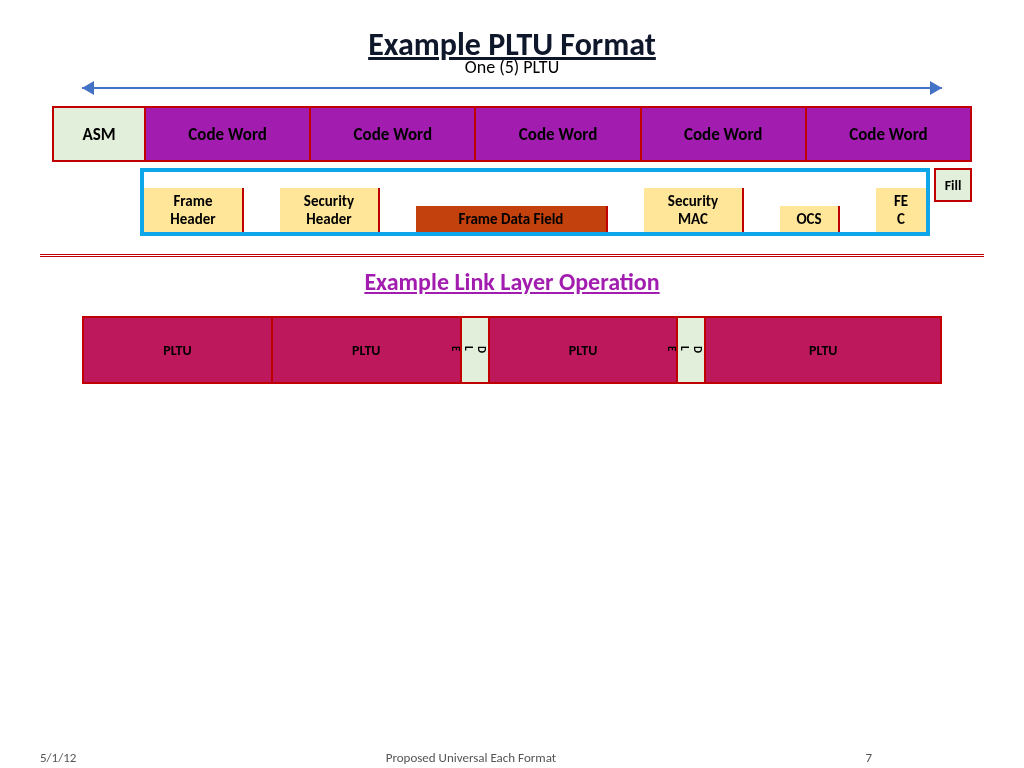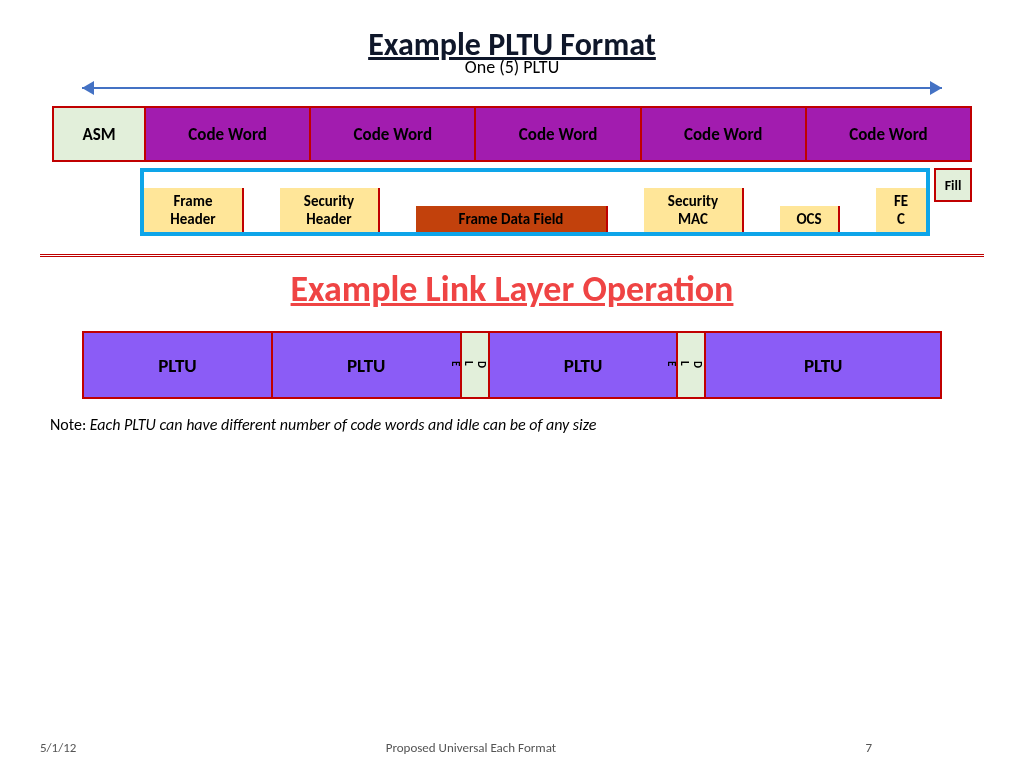--- a/index.html
+++ b/index.html
@@ -179,44 +179,44 @@
     
     .divider {
       border: none;
       border-top: 3px double #C00000;
       margin: 14px 0 10px 0;
     }
 
     
     .link-title {
       text-align: center;
-      font-size: 36px;
+      font-size: 24px;
       font-weight: bold;
       text-decoration: underline;
-      color: #ef4444;
+      color: #a21caf;
       margin-bottom: 20px;
     }
 
     
     .pltu-row-container {
       display: flex;
       align-items: stretch;
       border: 2px solid #C00000;
       margin: 0 auto;
       width: 860px;
       height: 68px;
     }
     .pltu-cell {
       display: flex;
       align-items: center;
       justify-content: center;
-      font-size: 19px;
+      font-size: 14px;
       font-weight: 600;
       border-right: 2px solid #C00000;
-      background: #8b5cf6;
+      background: #be185d;
     }
     .pltu-cell:last-child { border-right: none; }
     .pc-wide { flex: 2; }
     .idle-cell {
       display: flex;
       align-items: center;
       justify-content: center;
       background: #E2EFDA;
       border-right: 2px solid #C00000;
       width: 28px;
@@ -232,21 +232,21 @@
       margin-top: 16px;
       font-size: 16px;
       color: #000;
       margin-left: 10px;
     }
     .note-italic { font-style: italic; }
 
     
     .footer {
       position: absolute;
-      bottom: 13px;
+      bottom: 3px;
       left: 0;
       width: 912px;
       display: flex;
       justify-content: space-between;
       padding: 0 40px;
       font-size: 13px;
       color: #555;
     }
   </style>
 </head>
@@ -294,23 +294,20 @@
 
   <div class="pltu-row-container">
     <div class="pltu-cell pc-wide">PLTU</div>
     <div class="pltu-cell pc-wide">PLTU</div>
     <div class="idle-cell">I<br>D<br>L<br>E</div>
     <div class="pltu-cell pc-wide">PLTU</div>
     <div class="idle-cell">I<br>D<br>L<br>E</div>
     <div class="pltu-cell" style="flex:2.5;">PLTU</div>
   </div>
 
-  <div class="note">
-    <span>Note:</span><span class="note-italic"> Each PLTU can have different number of code words and idle can be of any size</span>
-  </div>
 
 </div>
 
 <div class="footer">
   <span>5/1/12</span>
   <span>Proposed Universal Each Format</span>
   <span>7</span>
 </div>
 
 </body></html>

